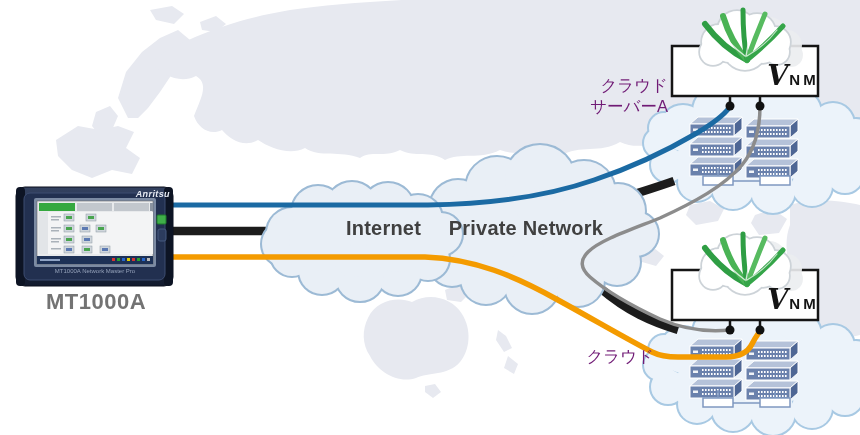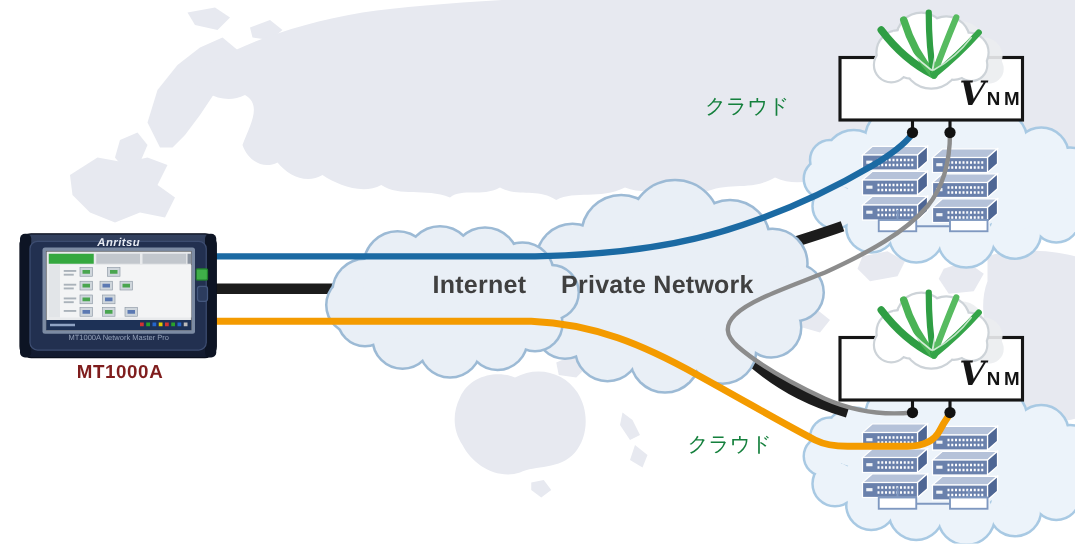--- a/index.html
+++ b/index.html
@@ -1,25 +1,25 @@
 <!DOCTYPE html>
 <html><head>
 <meta charset="utf-8">
 <style>
   html,body{margin:0;padding:0;background:#fff;}
   .stage{position:relative;width:860px;height:435px;background:#ffffff;overflow:hidden;
          font-family:"Liberation Sans","DejaVu Sans",sans-serif;}
   .stage svg{position:absolute;left:0;top:0;}
   .txt{position:absolute;color:#1a1a1a;z-index:5;}
   .lbl-net{font-weight:700;font-size:20px;color:#404040;text-align:right;letter-spacing:.2px;}
-  .lbl-jp{font-size:16.5px;text-align:left;line-height:21px;color:#15803d;}
-  .lbl-model{font-size:15px;font-weight:600;text-align:center;color:#7f1d1d;letter-spacing:.5px;}
+  .lbl-jp{font-size:16.5px;text-align:right;line-height:21px;color:#701a75;}
+  .lbl-model{font-size:22px;font-weight:600;text-align:center;color:#737373;letter-spacing:.5px;}
   .vnm{font-weight:700;font-size:15px;letter-spacing:3px;text-align:center;color:#141414;line-height:30px;padding-left:48px;}
   .vnm::first-letter{font-family:"DejaVu Serif",serif;font-style:italic;font-size:27px;font-weight:600;letter-spacing:1px;}
-  .brand{font-style:italic;font-weight:700;font-size:9px;color:#e6eaf2;text-align:center;letter-spacing:.4px;}
+  .brand{font-style:italic;font-weight:700;font-size:9px;color:#e6eaf2;text-align:right;letter-spacing:.4px;}
   .bezel{font-size:6px;color:#94a1b9;text-align:center;}
   
   .cloud-o{fill:#ecf3fa;stroke:#a8c9e3;stroke-width:4;}
   .cloud-f{fill:#ecf3fa;stroke:none;}
   .mcloud-o{fill:#e9eff6;stroke:#9cbad5;stroke-width:4;}
   .mcloud-f{fill:#e9eff6;stroke:none;}
   .logo-o{fill:#ffffff;stroke:#cdd3d8;stroke-width:3.5;}
   .logo-f{fill:#ffffff;stroke:none;}
 </style>
 </head>
@@ -299,20 +299,21 @@
 
 <div class="txt brand" style="left:20px;top:189px;width:150px;">Anritsu</div>
 <div class="txt bezel" style="left:20px;top:268px;width:150px;">MT1000A Network Master Pro</div>
 <div class="txt lbl-model" style="left:18px;top:289px;width:156px;">MT1000A</div>
 
 <div class="txt lbl-net" style="left:281px;top:217px;width:140px;">Internet</div>
 <div class="txt lbl-net" style="left:408px;top:217px;width:195px;">Private Network</div>
 
 <div class="txt lbl-jp" style="left:564px;top:75px;width:104px;">
   <div>クラウド</div>
+  <div>サーバーA</div>
 </div>
 <div class="txt lbl-jp" style="left:550px;top:346px;width:104px;">
   <div>クラウド</div>
 </div>
 
 <div class="txt vnm" style="left:672px;top:61px;width:146px;">VNM</div>
 <div class="txt vnm" style="left:672px;top:285px;width:146px;">VNM</div>
 
 </div>
 

